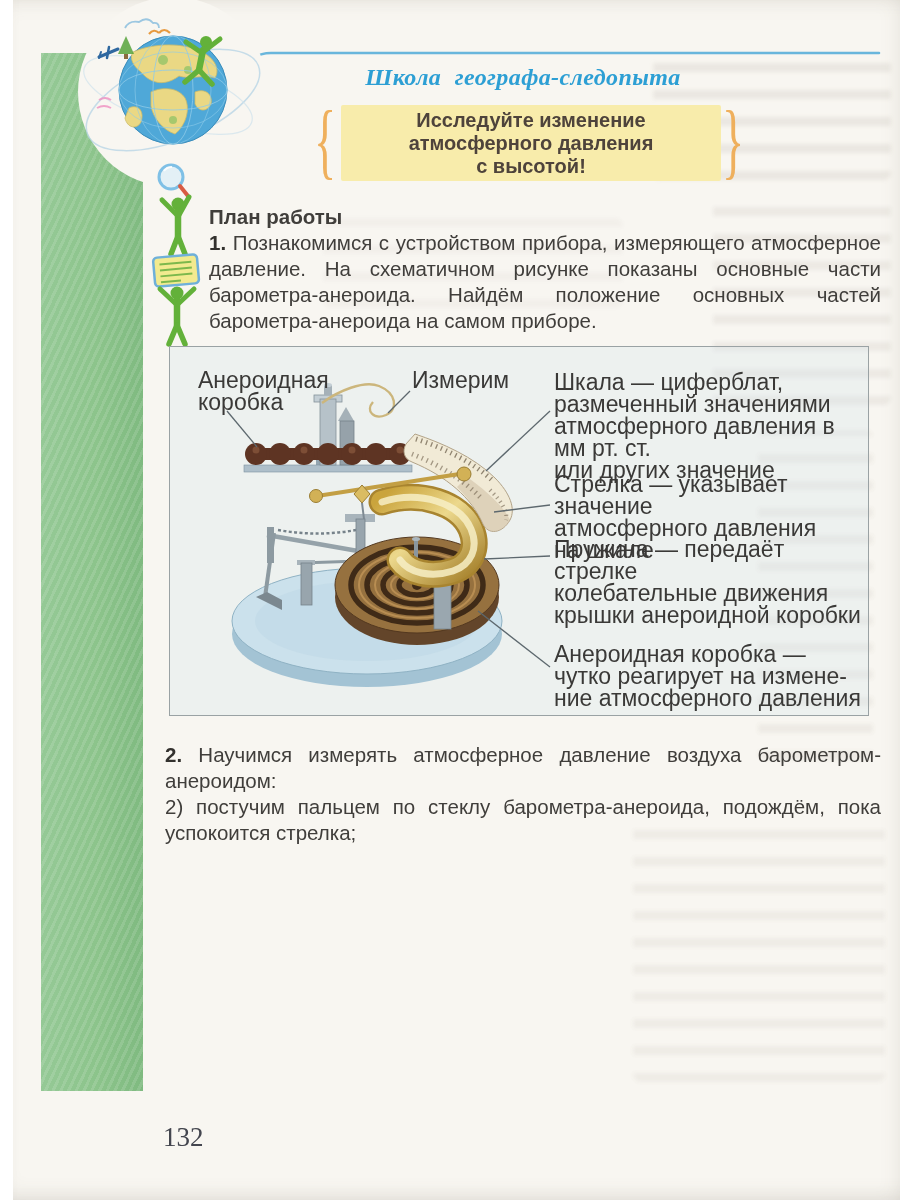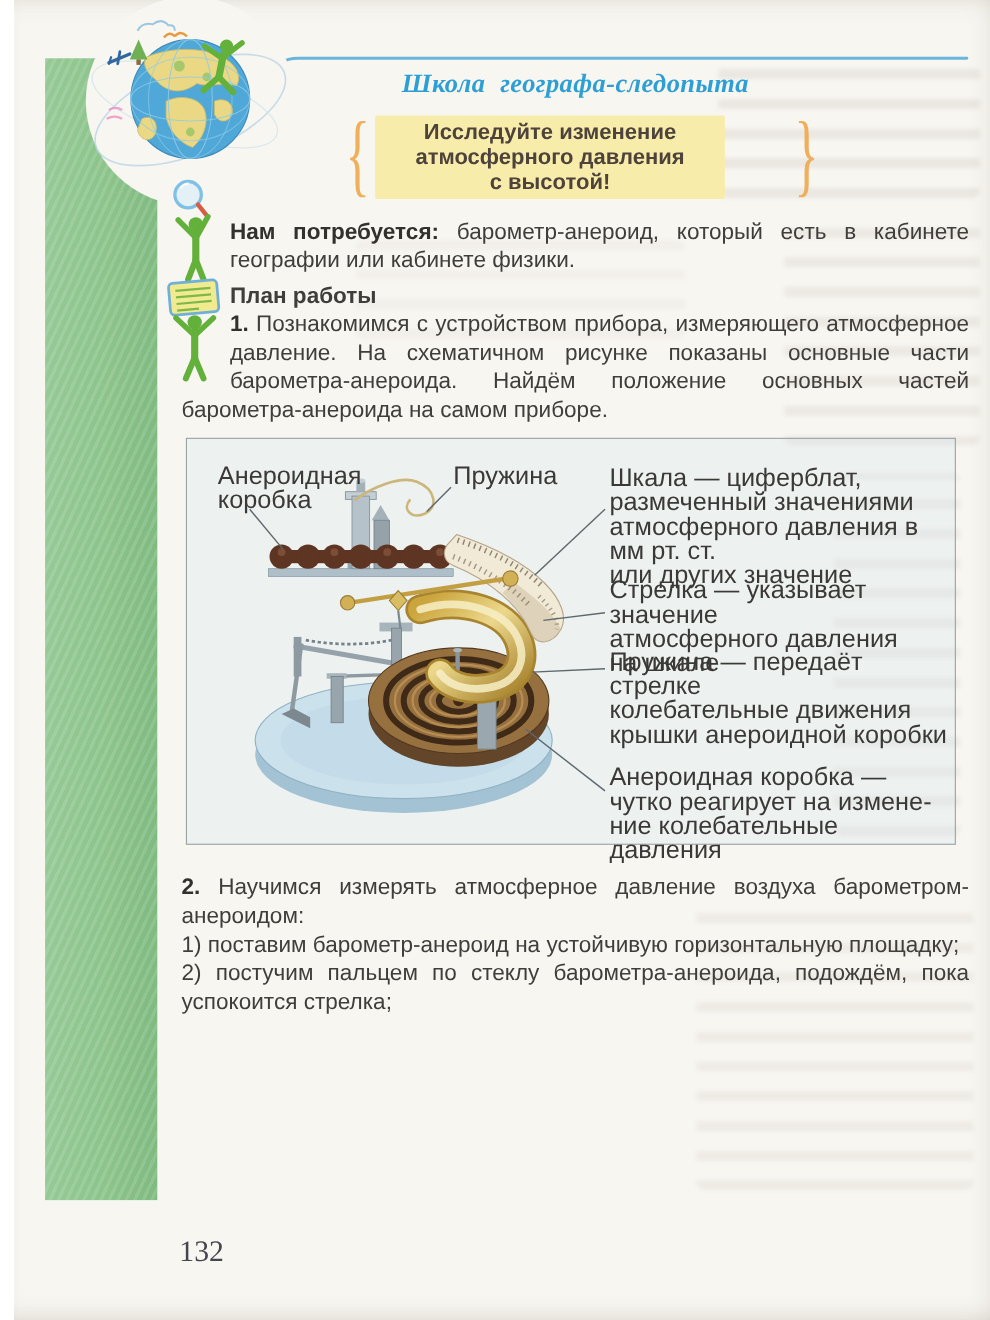--- a/index.html
+++ b/index.html
@@ -29,21 +29,21 @@
   .b5{left:310px;top:218px;width:300px;height:90px;opacity:.45;}
   svg{display:block;}
   .decor-svg{position:absolute;left:0;top:0;}
   
   .title{
     position:absolute;left:152px;top:64px;width:716px;text-align:center;
     font-family:"Liberation Serif",serif;font-style:italic;font-weight:bold;
     font-size:24px;color:#2d9fd4;word-spacing:7px;letter-spacing:.4px;
   }
   .task-box{
-    position:absolute;left:328px;top:105px;width:318px;height:76px;
+    position:absolute;left:328px;top:105px;width:380px;height:76px;
     background:#f8ecab;border-radius:2px;
     display:flex;align-items:center;justify-content:center;
   }
   .task-box-text{
     white-space:pre-line;text-align:center;font-weight:bold;
     font-size:20px;line-height:23px;color:#4e433b;
   }
   .brace{
     position:absolute;top:98px;height:86px;
     font-family:"Liberation Serif",serif;font-size:84px;line-height:86px;
@@ -178,21 +178,20 @@
   <span class="brace brace-left">{</span>
   <div class="task-box">
     <div class="task-box-text">Исследуйте изменение
 атмосферного давления
 с высотой!</div>
   </div>
   <span class="brace brace-right">}</span>
 
   <div class="body-text">
     <div class="icon-spacer"></div>
-    <p><b>Нам потребуется:</b><span> барометр-анероид, который есть в кабинете географии или кабинете физики.</span></p>
     <p class="plan-heading">План работы</p>
     <p><b>1.</b><span> Познакомимся с устройством прибора, измеряющего атмосферное давление. На схематичном рисунке показаны основные части барометра-анероида. Найдём положение основных частей барометра-анероида на самом приборе.</span></p>
 
     <div class="figure-box">
       <svg class="fig-svg" width="698" height="368" viewBox="0 0 698 368">
         <defs>
           <linearGradient id="gGrad" x1="0" y1="0" x2="1" y2="1">
             <stop offset="0" stop-color="#caa43c"></stop>
             <stop offset=".45" stop-color="#ecd88c"></stop>
             <stop offset="1" stop-color="#a8842f"></stop>
@@ -288,36 +287,35 @@
           <line x1="57" y1="64" x2="87" y2="100"></line>
           <line x1="240" y1="44" x2="218" y2="66"></line>
           <line x1="380" y1="64" x2="316" y2="124"></line>
           <line x1="380" y1="158" x2="324" y2="165"></line>
           <line x1="380" y1="209" x2="314" y2="212"></line>
           <line x1="380" y1="320" x2="308" y2="264"></line>
         </g>
       </svg>
       <div class="fig-label lbl-aneroid-top">Анероидная
 коробка</div>
-      <div class="fig-label lbl-spring-top">Пружина</div>
+      <div class="fig-label lbl-spring-top">Измерим</div>
       <div class="fig-label lbl-scale">Шкала — циферблат,
 размеченный значениями
 атмосферного давления в мм рт. ст.
 или других значение</div>
       <div class="fig-label lbl-pointer">Стрелка — указывает значение
 атмосферного давления
 на шкале</div>
       <div class="fig-label lbl-spring-side">Пружина — передаёт стрелке
 колебательные движения
 крышки анероидной коробки</div>
       <div class="fig-label lbl-aneroid-side">Анероидная коробка —
 чутко реагирует на измене-
-ние колебательные давления</div>
+ние атмосферного давления</div>
     </div>
 
     <p class="step2"><b>2.</b><span> Научимся измерять атмосферное давление воздуха барометром-анероидом:</span></p>
-    <p class="substep">1) поставим барометр-анероид на устойчивую горизонтальную площадку;</p>
     <p class="substep">2) постучим пальцем по стеклу барометра-анероида, подождём, пока успокоится стрелка;</p>
   </div>
 
   <div class="page-number">132</div>
 
 </div>
 
 </body></html>

